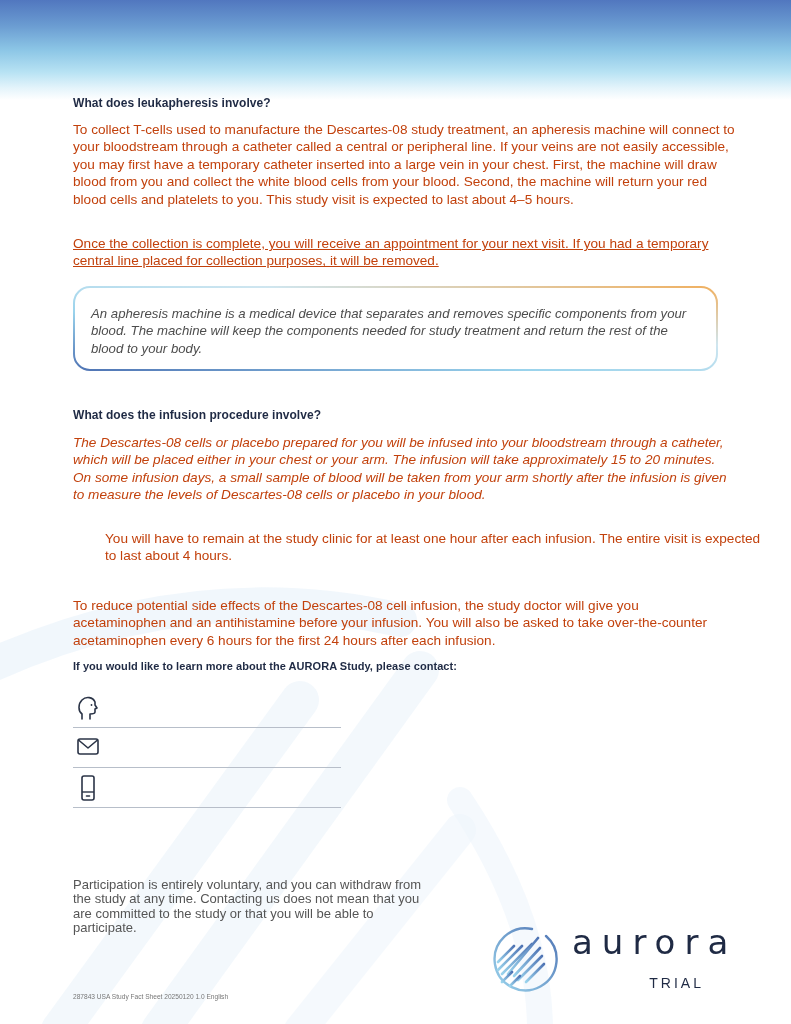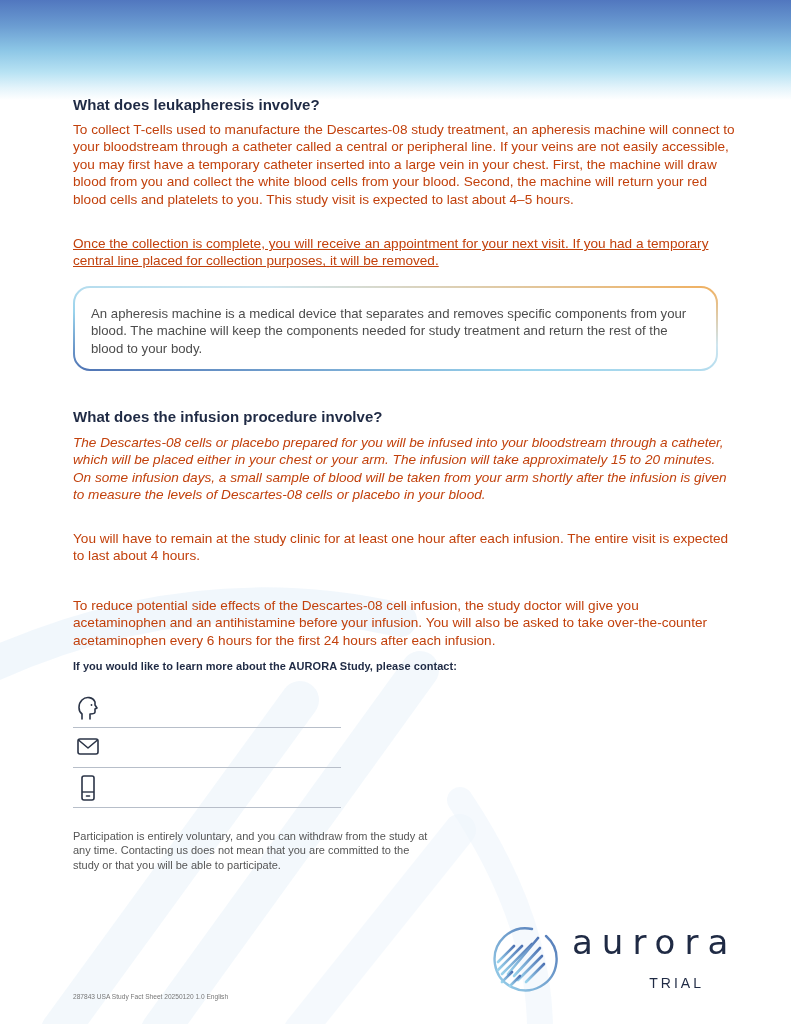--- a/index.html
+++ b/index.html
@@ -9,53 +9,53 @@
     font-family:"Liberation Sans", sans-serif;
     color:#4a4a4a;
   }
   .top-gradient {
     position:absolute; left:0; top:0; width:791px; height:100px;
     background:linear-gradient(to bottom, #5177bf 0%, #6a9bd1 25%, #8cc6e6 50%, #b7e2f3 72%, #e4f4fb 88%, #ffffff 100%);
   }
   .bg-deco { position:absolute; left:0; top:560px; width:791px; height:464px; pointer-events:none; }
   .content { position:absolute; left:73px; width:650px; }
   h2 {
-    margin:0; font-size:15px; font-weight:bold; color:#1f2a44; letter-spacing:0.05px;
+    margin:0; font-size:12px; font-weight:bold; color:#1f2a44; letter-spacing:0.05px;
   }
   p.body {
     margin:0; font-size:13.6px; line-height:17.4px; color:#c2410c;
   }
   #sec1-title { top:96px; }
   #sec1-p1 { top:121px; width:665px; }
   #sec1-p2 { top:235px; width:660px;text-decoration:underline; }
   .callout {
     position:absolute; left:73px; top:286px; width:645px; height:68px;
-    border-radius:16px; box-sizing:border-box;
+    border-radius:16px; box-sizing:border-box;font-style:italic;
   }
   .callout svg { position:absolute; left:0; top:0; }
   .callout-text {
     position:absolute; left:18px; top:19px; width:610px;
     font-size:13.2px; line-height:17.4px; color:#4d4d4d;
   }
   #sec2-title { top:408px; }
   #sec2-p1 { top:434px; width:660px;font-style:italic; }
-  #sec2-p2 { top:530px; width:665px; }
+  #sec2-p2 { top:530px; width:665px;margin-left:32px; }
   #sec2-p3 { top:597px; width:660px; }
   #contact-title { top:660px; font-size:11px; }
   .contact-row {
     position:absolute; left:73px; width:268px; height:40px;
     border-bottom:1px solid #b7bec9;
   }
   .contact-row svg { position:absolute; left:3px; top:8px; }
   #row-name { top:687px; }
   #row-email { top:727px; }
   #row-phone { top:767px; }
   #disclaimer {
-    position:absolute; left:73px; top:829px; width:360px;
-    font-size:11px; line-height:14.4px; color:#555;
+    position:absolute; left:73px; top:878px; width:360px;
+    font-size:13px; line-height:14.4px; color:#555;
   }
   #footer-id {
     position:absolute; left:73px; top:993px;
     font-size:6.6px; color:#777;
   }
   .logo { position:absolute; left:488px; top:922px; width:240px; height:72px; }
   .logo-mark { position:absolute; left:0; top:0; }
   .logo-word {
     position:absolute; left:84px; top:0;
     font-size:34px; letter-spacing:9px; color:#1f2a44; font-weight:normal;

